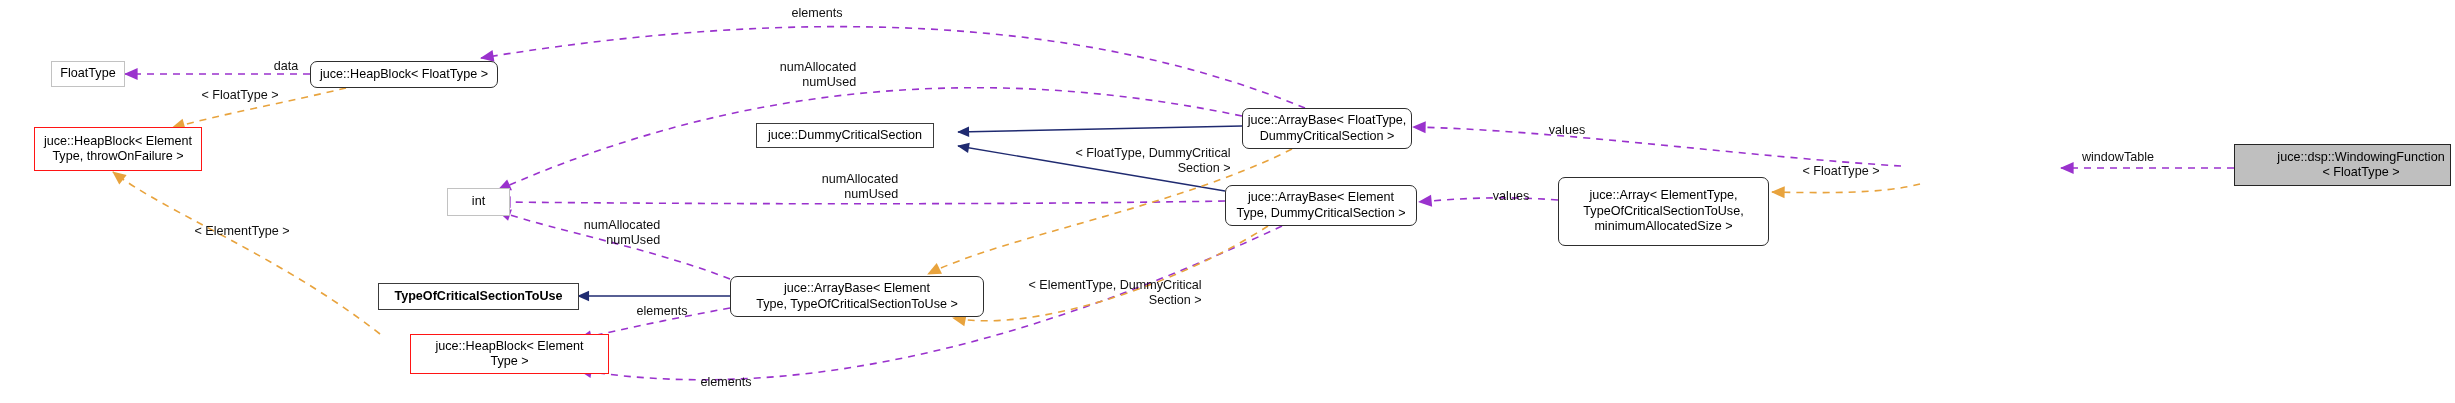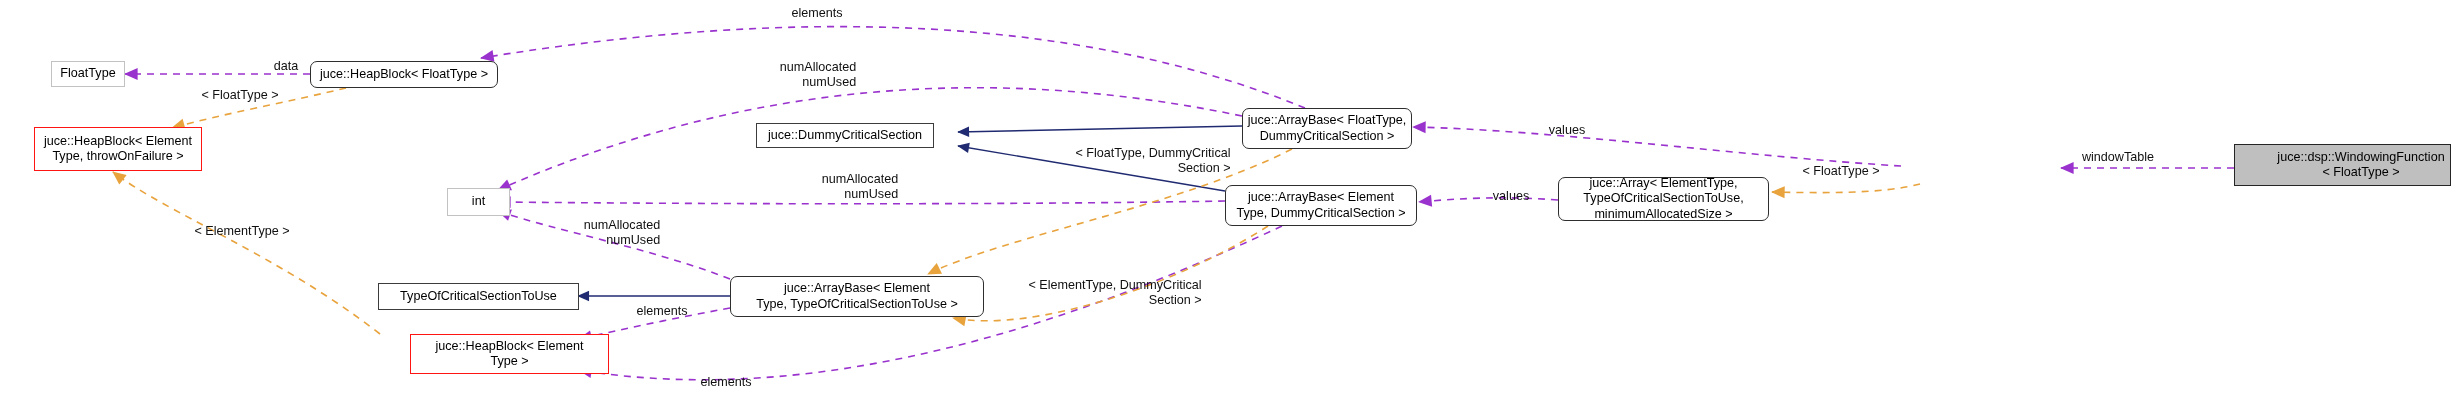--- a/index.html
+++ b/index.html
@@ -90,26 +90,26 @@
 
   <div class="node strong" style="left:1242px;top:108px;width:170px;height:41px;">juce::ArrayBase&lt; FloatType,
 DummyCriticalSection &gt;</div>
 
   <div class="node strong" style="left:1225px;top:185px;width:192px;height:41px;">juce::ArrayBase&lt; Element
 Type, DummyCriticalSection &gt;</div>
 
   <div class="node strong" style="left:730px;top:276px;width:254px;height:41px;">juce::ArrayBase&lt; Element
 Type, TypeOfCriticalSectionToUse &gt;</div>
 
-  <div class="node" style="left:378px;top:283px;width:201px;height:27px;">TypeOfCriticalSectionToUse</div>
+  <div class="node" style="left:378px;top:283px;width:201px;height:27px;font-weight:bold;">TypeOfCriticalSectionToUse</div>
 
   <div class="node truncated" style="left:379px;top:334px;width:199px;height:40px;">juce::HeapBlock&lt; Element
 Type &gt;</div>
 
-  <div class="node strong" style="left:1558px;top:177px;width:211px;height:44px;">juce::Array&lt; ElementType,
+  <div class="node strong" style="left:1558px;top:177px;width:211px;height:69px;">juce::Array&lt; ElementType,
 TypeOfCriticalSectionToUse,
 minimumAllocatedSize &gt;</div>
 
 
   <div class="node main" style="left:2234px;top:144px;width:217px;height:42px;">juce::dsp::WindowingFunction
 &lt; FloatType &gt;</div>
 
   <div class="elabel" style="left:240px;top:66px;margin-left:46px;">data</div>
 
   <div class="elabel" style="left:240px;top:95px;">&lt; FloatType &gt;</div>

